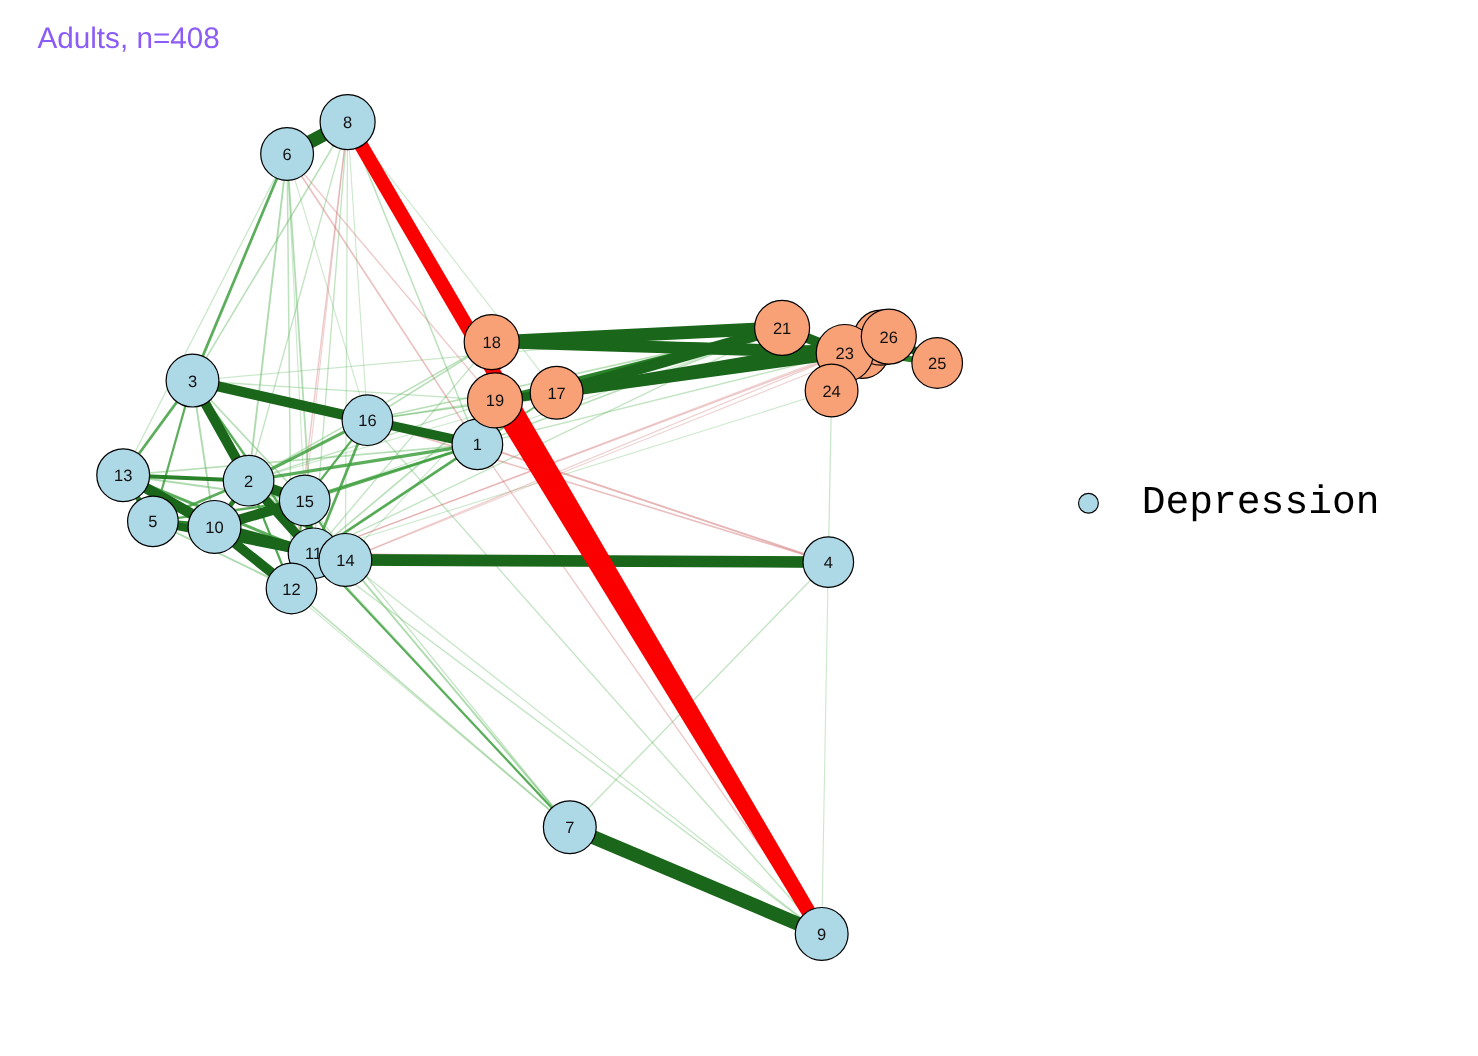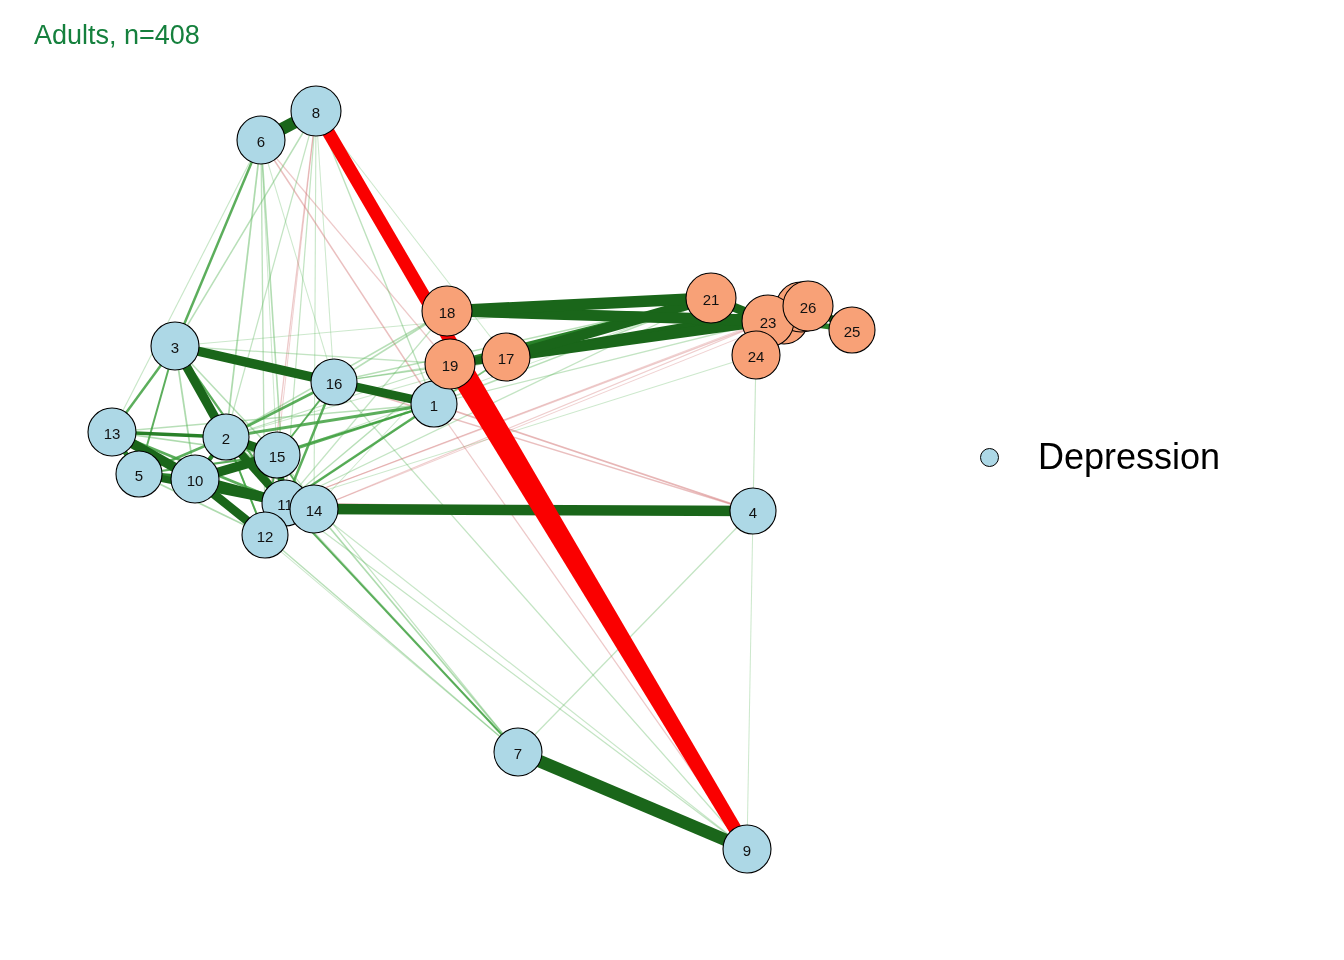--- a/index.html
+++ b/index.html
@@ -26,21 +26,21 @@
     width: 1344px;
     height: 960px;
     display: block;
   }
   #plot-title {
     position: absolute;
     left: 34px;
     top: 20px;
     font-family: "Liberation Sans", sans-serif;
     font-size: 27px;
-    color: #15803d;
+    color: #8b5cf6;
     letter-spacing: 0px;
     white-space: nowrap;
   }
   #legend-box {
     position: absolute;
     left: 980px;
     top: 434px;
     width: 300px;
   }
   .legend-row {
@@ -50,21 +50,21 @@
   }
   .legend-swatch {
     width: 17px;
     height: 17px;
     border-radius: 50%;
     border: 1.2px solid #000000;
     margin-right: 39px;
     flex: 0 0 auto;
   }
   .legend-label {
-    font-family: Liberation Sans, sans-serif;
+    font-family: Liberation Mono, monospace;
     font-size: 36px;
     color: #000000;
     line-height: 36px;
     white-space: nowrap;
   }
   .node-circle {
     stroke: #000000;
     stroke-width: 1.1;
   }
   .node-label {

